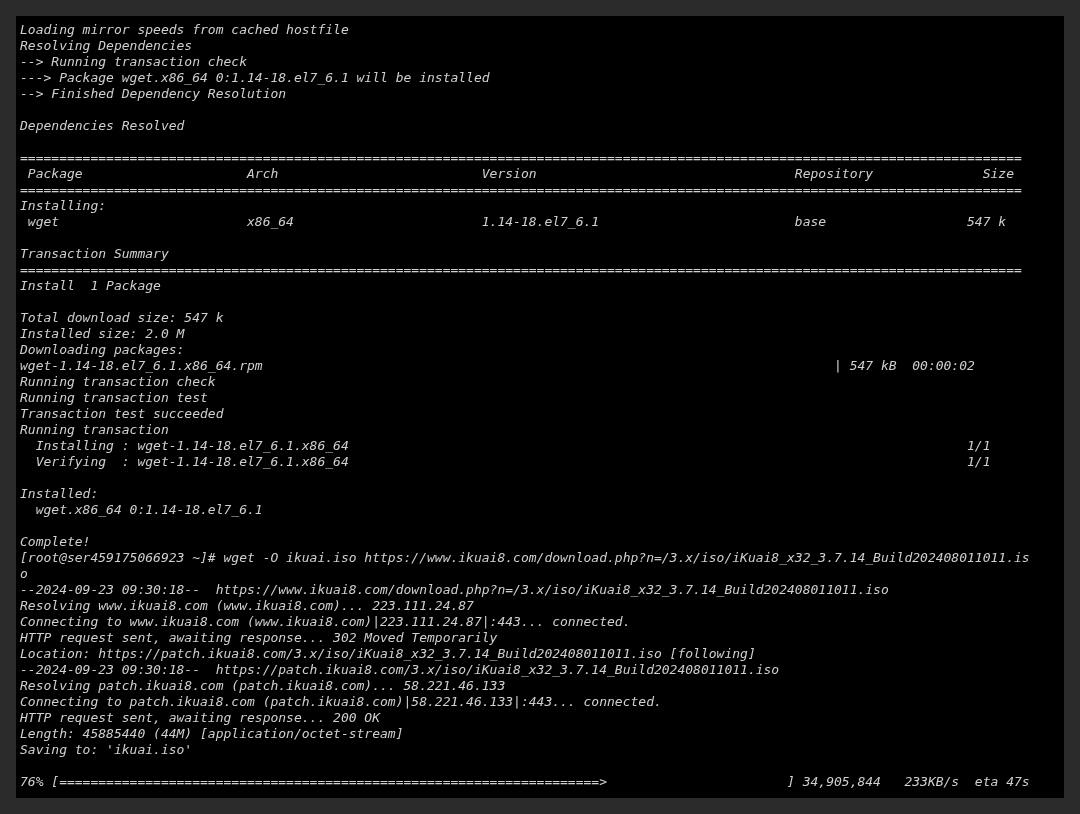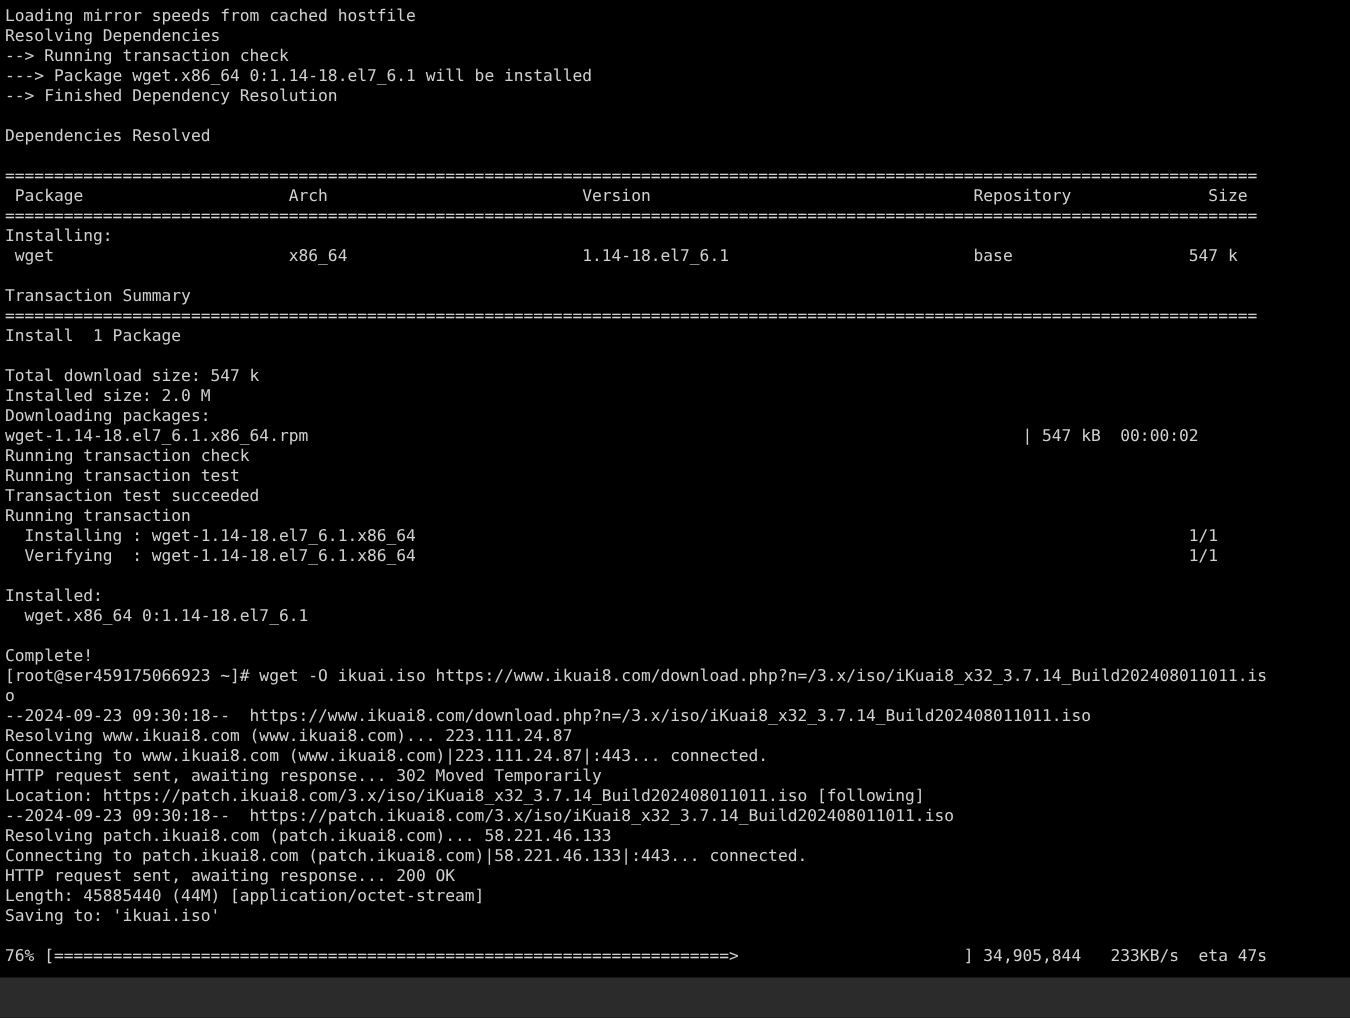--- a/index.html
+++ b/index.html
@@ -4,21 +4,23 @@
 <style>
   html, body {
     margin: 0;
     padding: 0;
     background: #2b2b2b;
     width: 1080px;
     height: 814px;
     overflow: hidden;
   }
   .wrap {
+    padding: 16px;
     box-sizing: border-box;
+    font-style: italic;
   }
   .terminal {
     background: #000000;
     color: #d0d0d0;
     font-family: "Consolas", "DejaVu Sans Mono", "Liberation Mono", monospace;
     font-size: 13px;
     line-height: 16px;
     white-space: pre;
     padding: 6px 4px 8px 4px;
     overflow: hidden;

